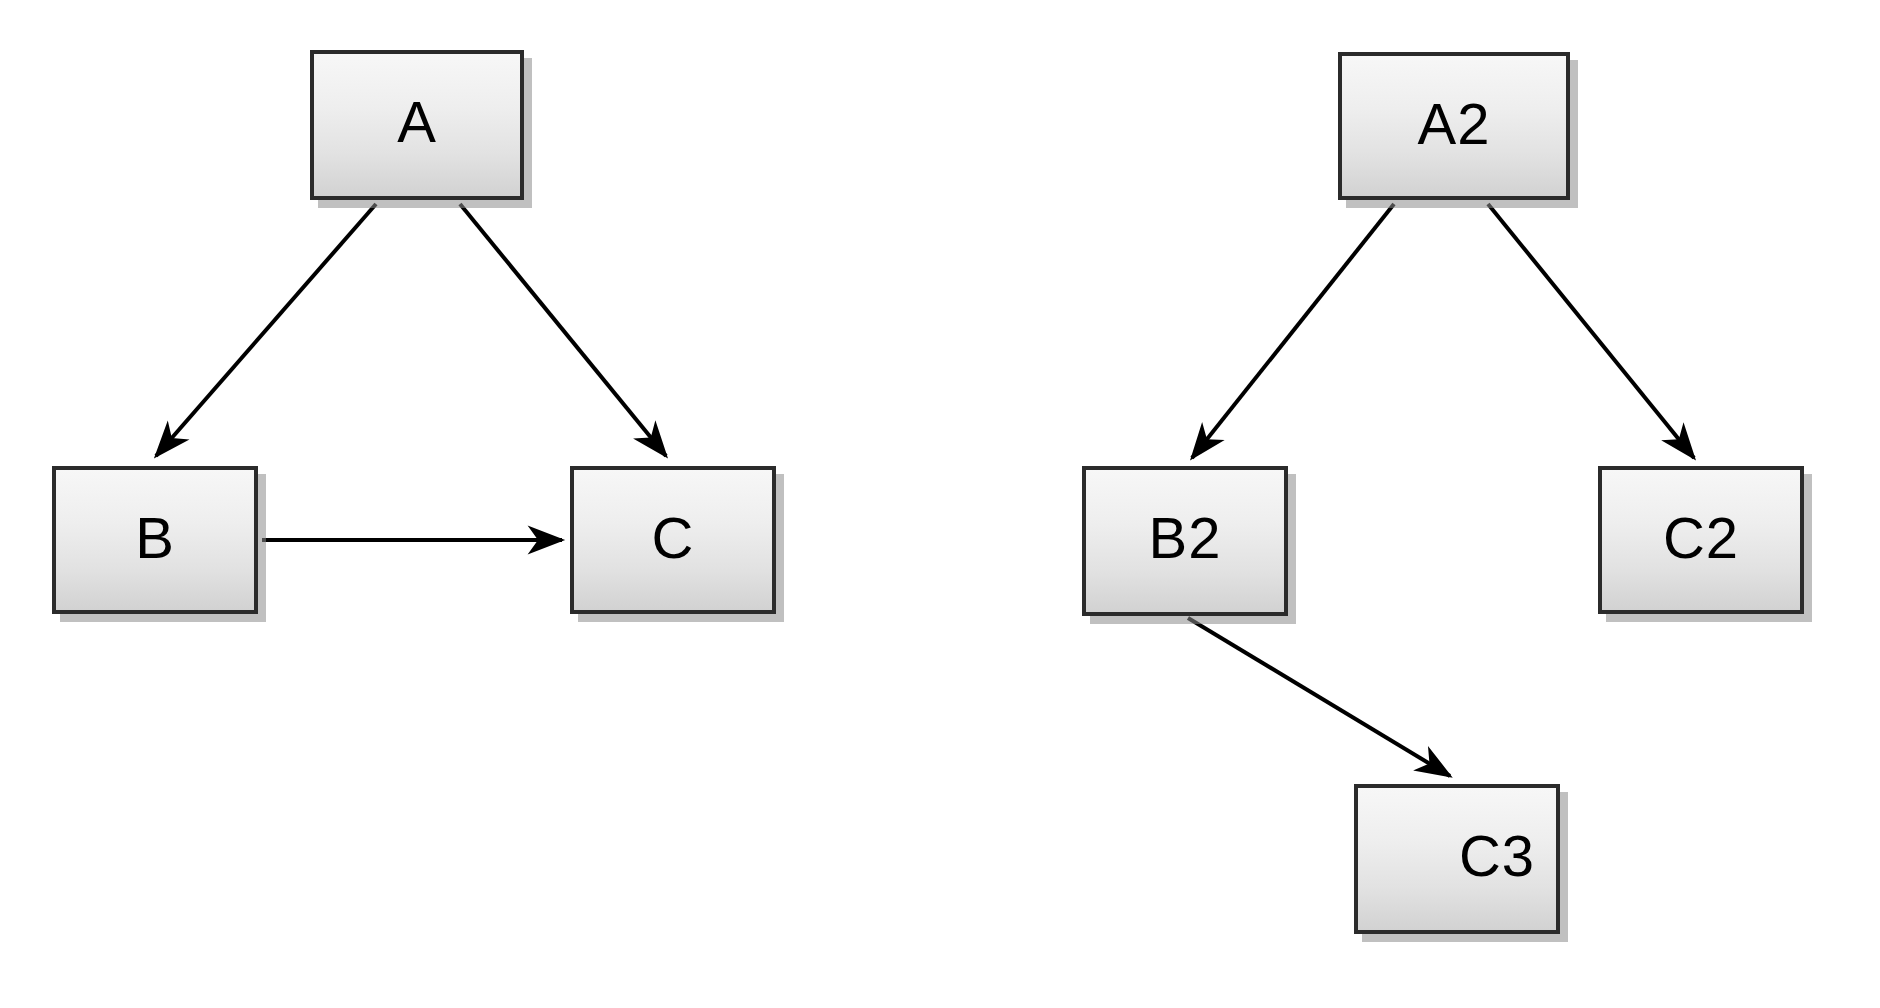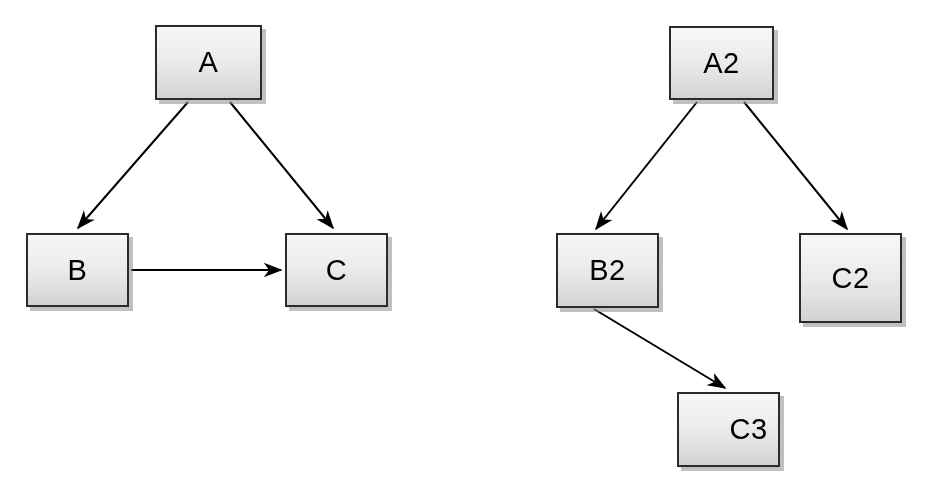--- a/index.html
+++ b/index.html
@@ -70,27 +70,27 @@
   <div id="nodes-group">
       <div class="node" style="left: 155px; top: 25px; width: 107px; height: 75px;">
         <span class="node-label">A</span>
       </div>
       <div class="node" style="left: 26px; top: 233px; width: 103px; height: 74px;">
         <span class="node-label">B</span>
       </div>
       <div class="node" style="left: 285px; top: 233px; width: 103px; height: 74px;">
         <span class="node-label">C</span>
       </div>
-      <div class="node" style="left: 669px; top: 26px; width: 105px; height: 74px;">
+      <div class="node" style="left: 669px; top: 26px; width: 116px; height: 74px;">
         <span class="node-label">A2</span>
       </div>
-      <div class="node" style="left: 541px; top: 233px; width: 103px; height: 75px; margin-left: 15px;">
+      <div class="node" style="left: 541px; top: 233px; width: 103px; height: 75px;">
         <span class="node-label">B2</span>
       </div>
-      <div class="node" style="left: 799px; top: 233px; width: 103px; height: 90px;">
+      <div class="node" style="left: 799px; top: 233px; width: 103px; height: 74px;">
         <span class="node-label">C2</span>
       </div>
       <div class="node" style="left: 677px; top: 392px; width: 103px; height: 75px; padding-left: 40px;">
         <span class="node-label">C3</span>
       </div>
     </div>
 
 </div>
 
 </body></html>

